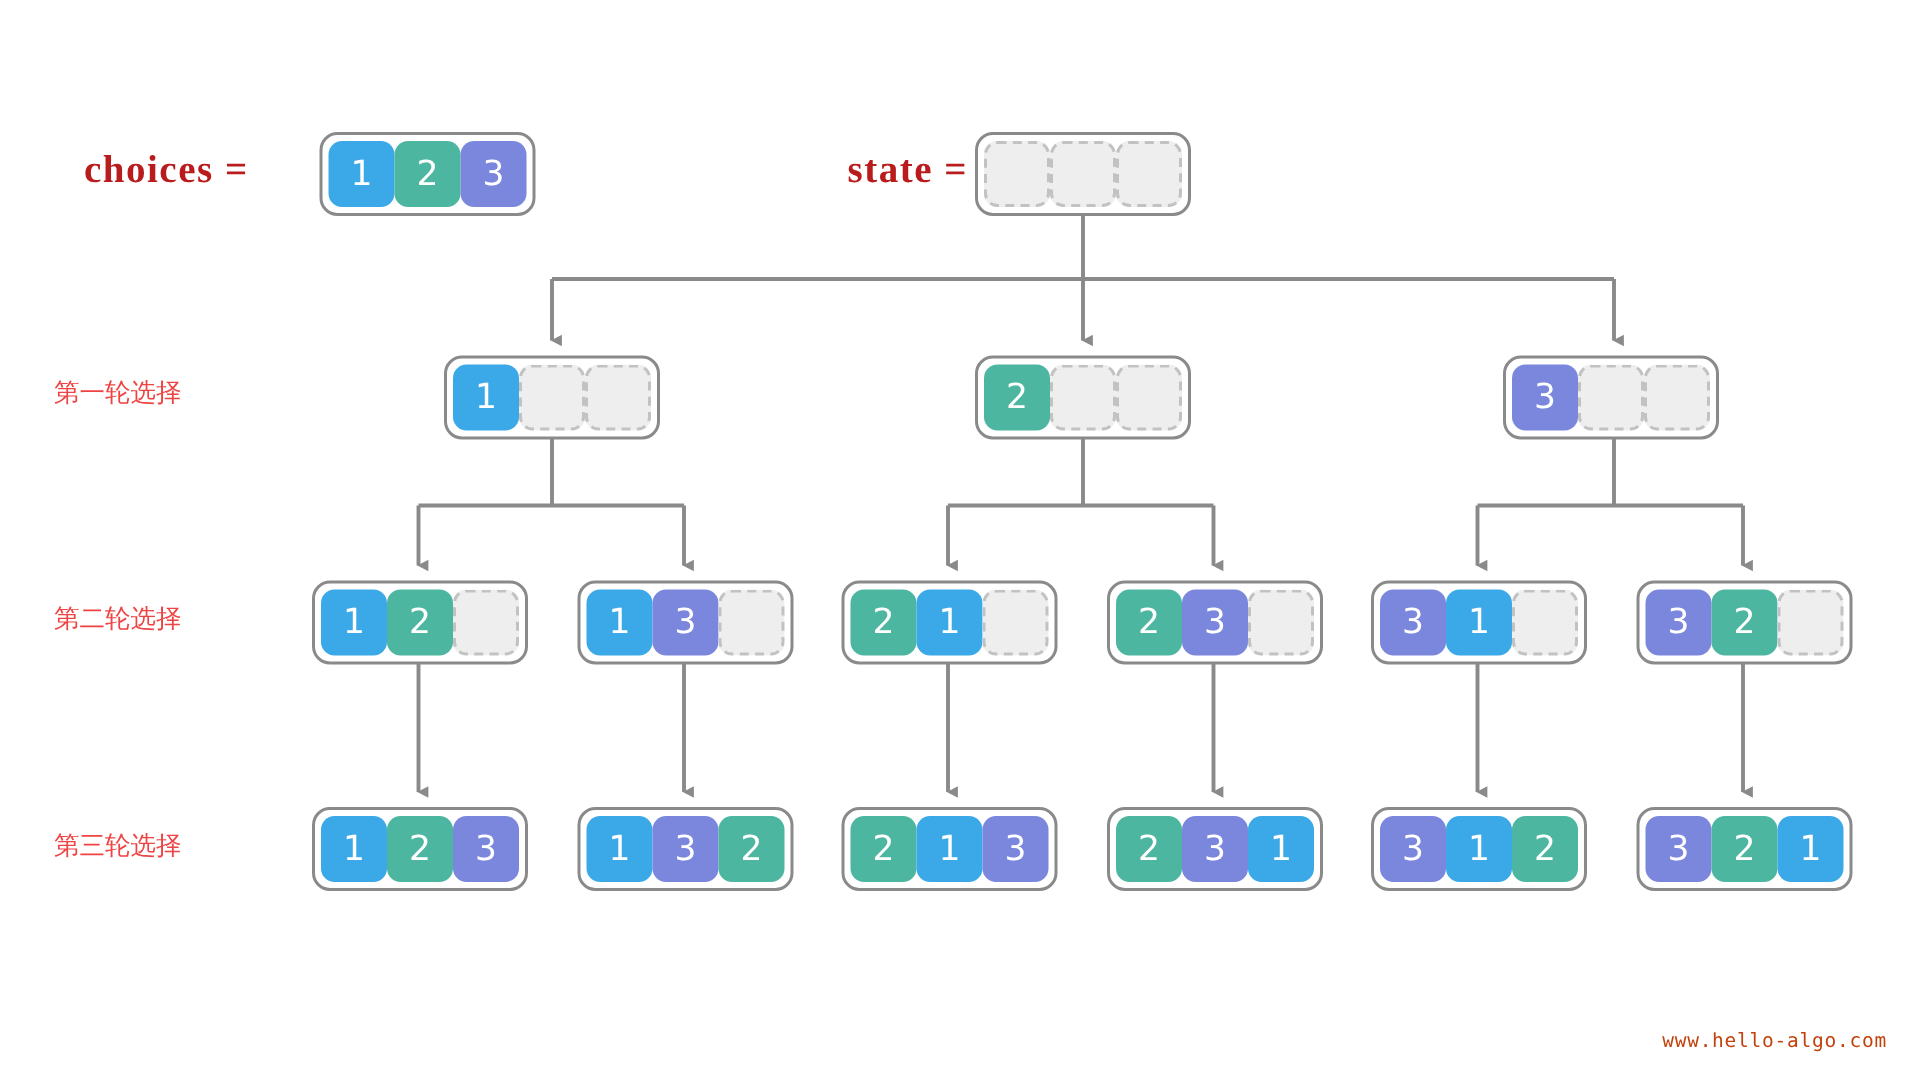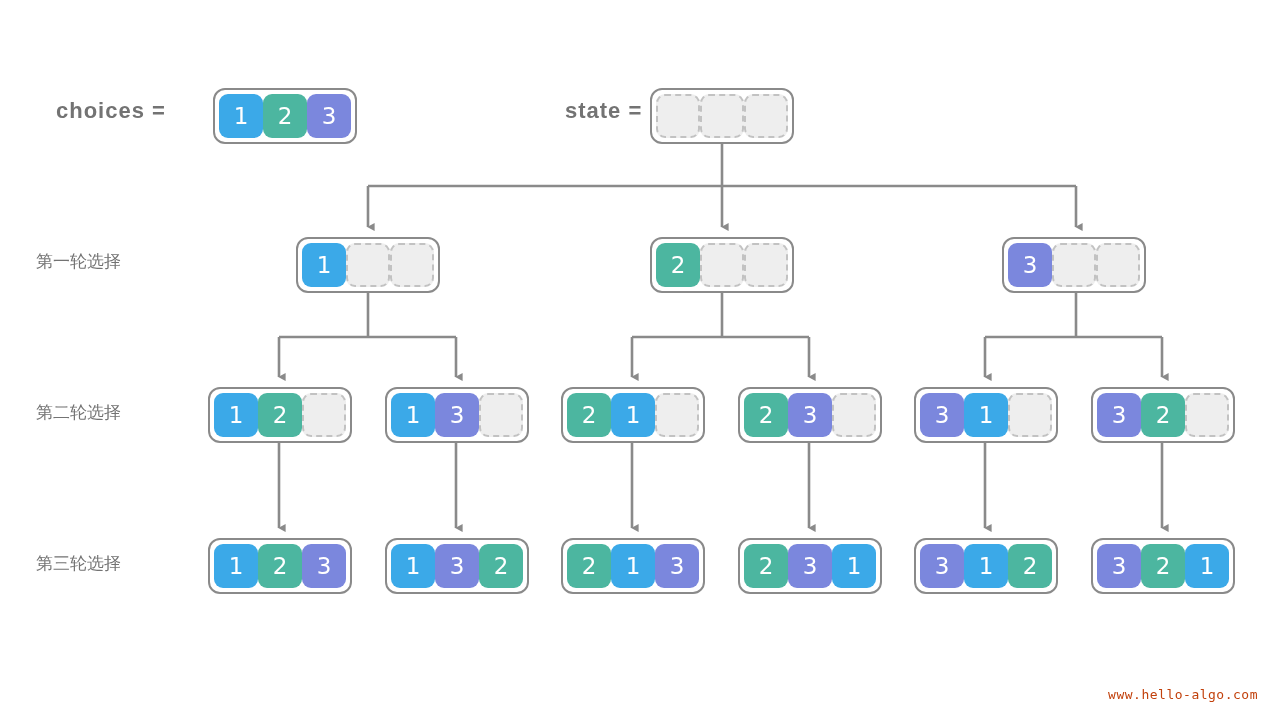--- a/index.html
+++ b/index.html
@@ -14,34 +14,34 @@
 
   svg#edges {
     position: absolute; left: 0; top: 0;
     width: 1280px; height: 720px;
     pointer-events: none;
   }
 
   
   .eq-label {
     position: absolute;
-    font-family: Liberation Sans, sans-serif;
+    font-family: Liberation Serif, serif;
     font-weight: bold;
-    font-size: 22px;
-    color: #737373;
+    font-size: 26px;
+    color: #b91c1c;
     letter-spacing: 1px;
     white-space: nowrap;
   }
 
   
   .row-label {
     position: absolute;
     font-family: "DejaVu Sans", "Liberation Sans", sans-serif;
     font-size: 17px;
-    color: #737373;
+    color: #ef4444;
     white-space: nowrap;
   }
 
   
   .array {
     position: absolute;
     display: flex;
     align-items: center;
     padding: 4px;
     border: 2.5px solid #8a8a8a;

